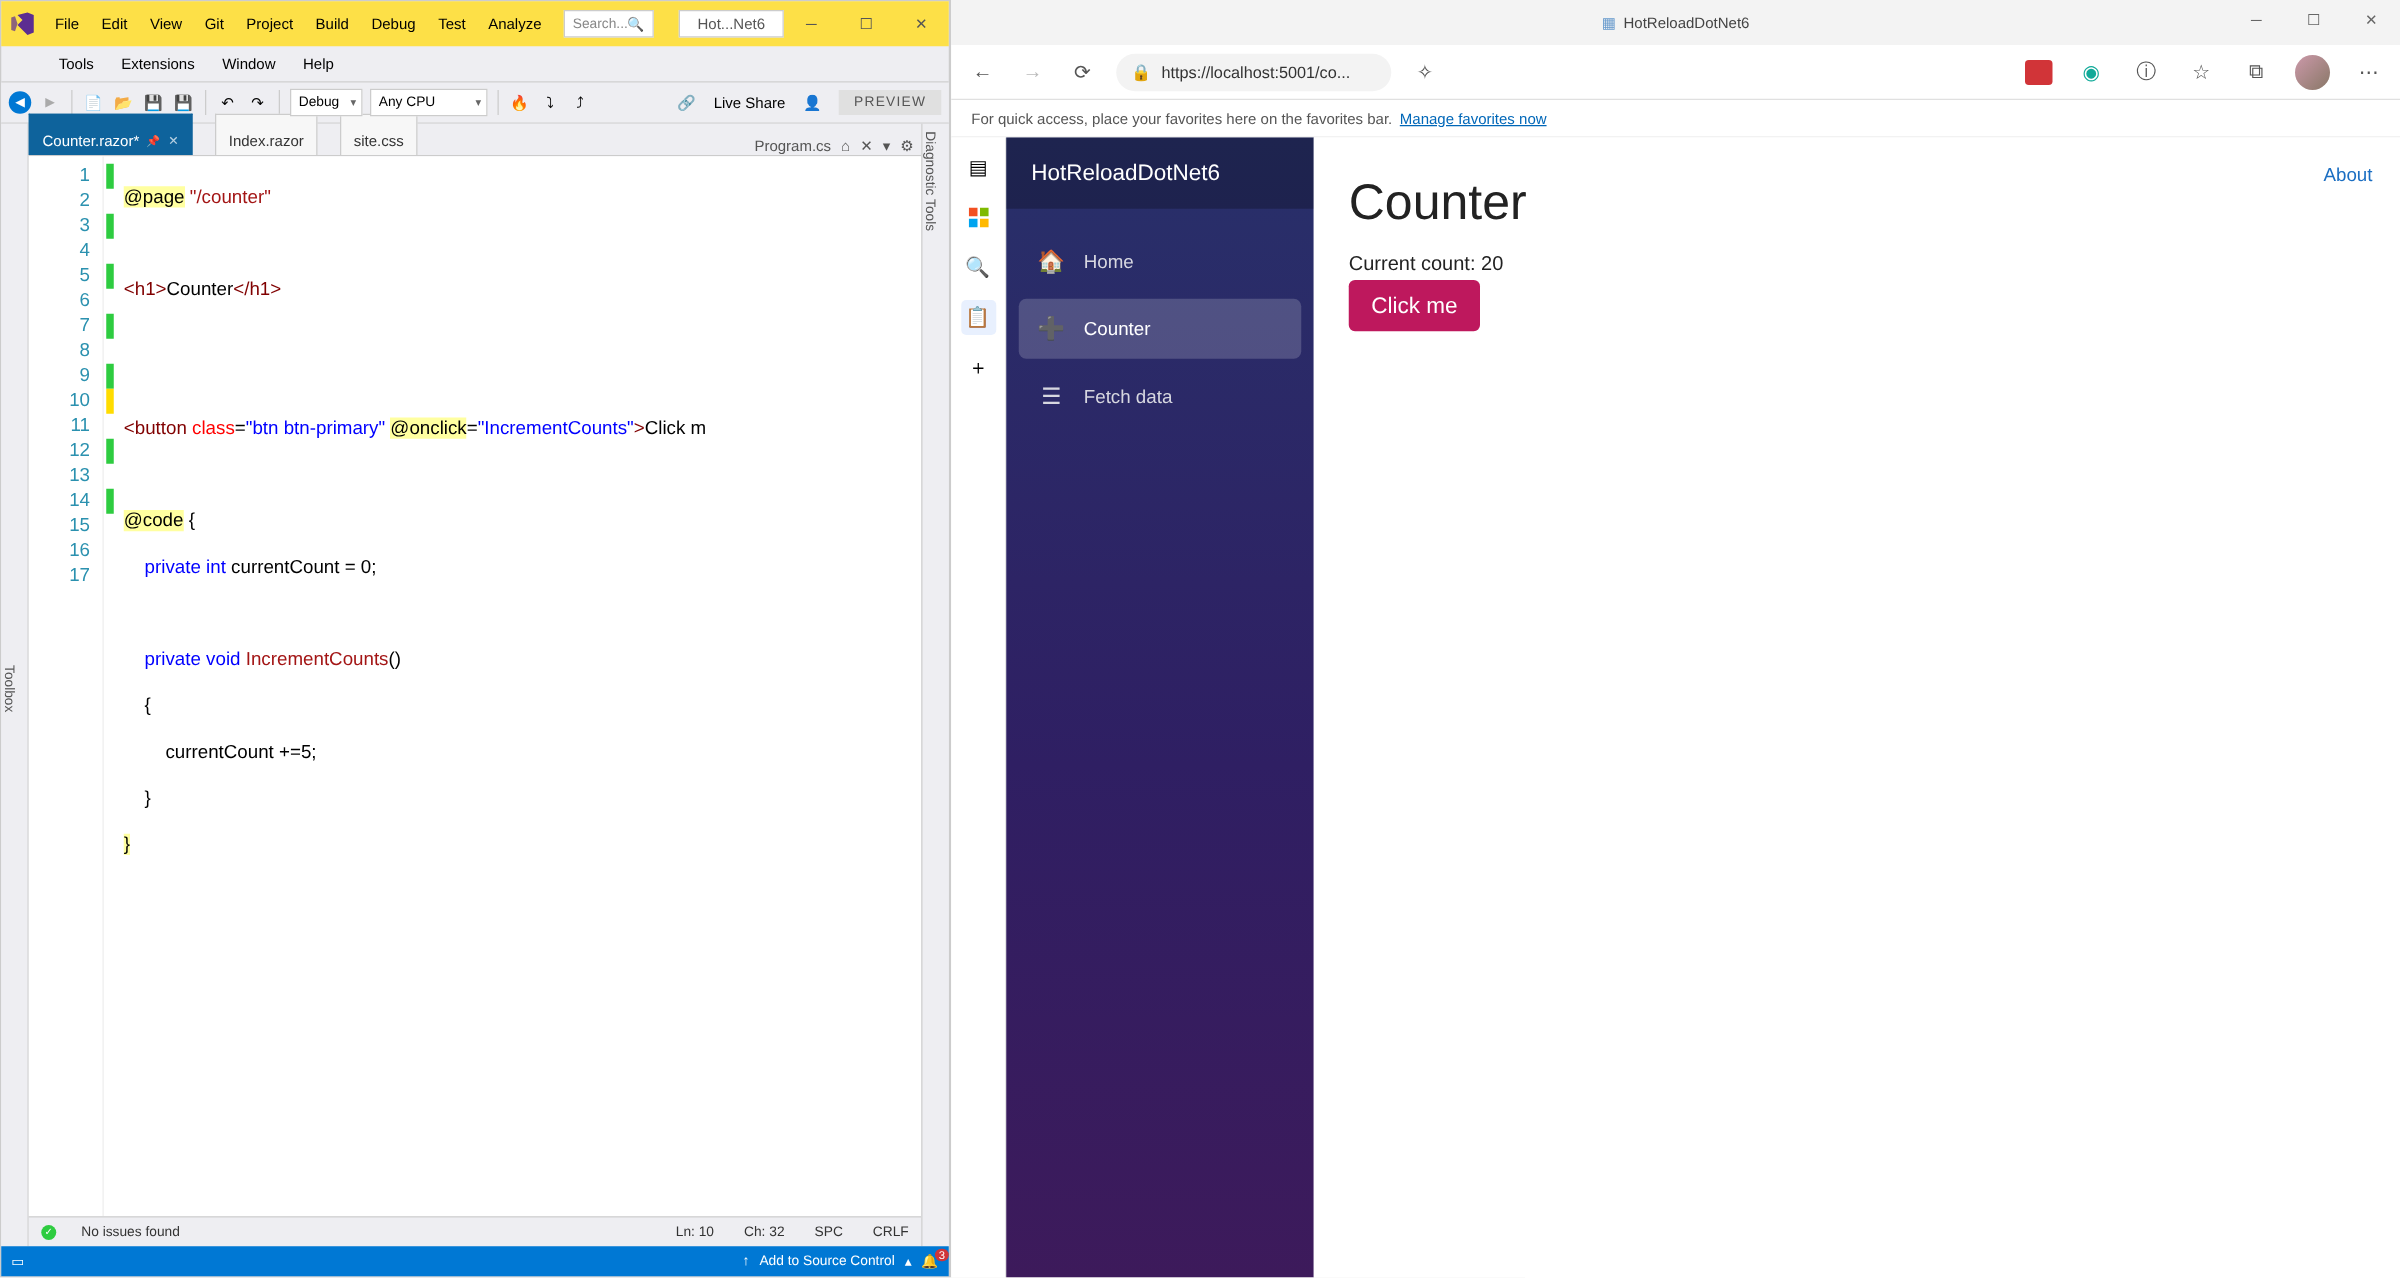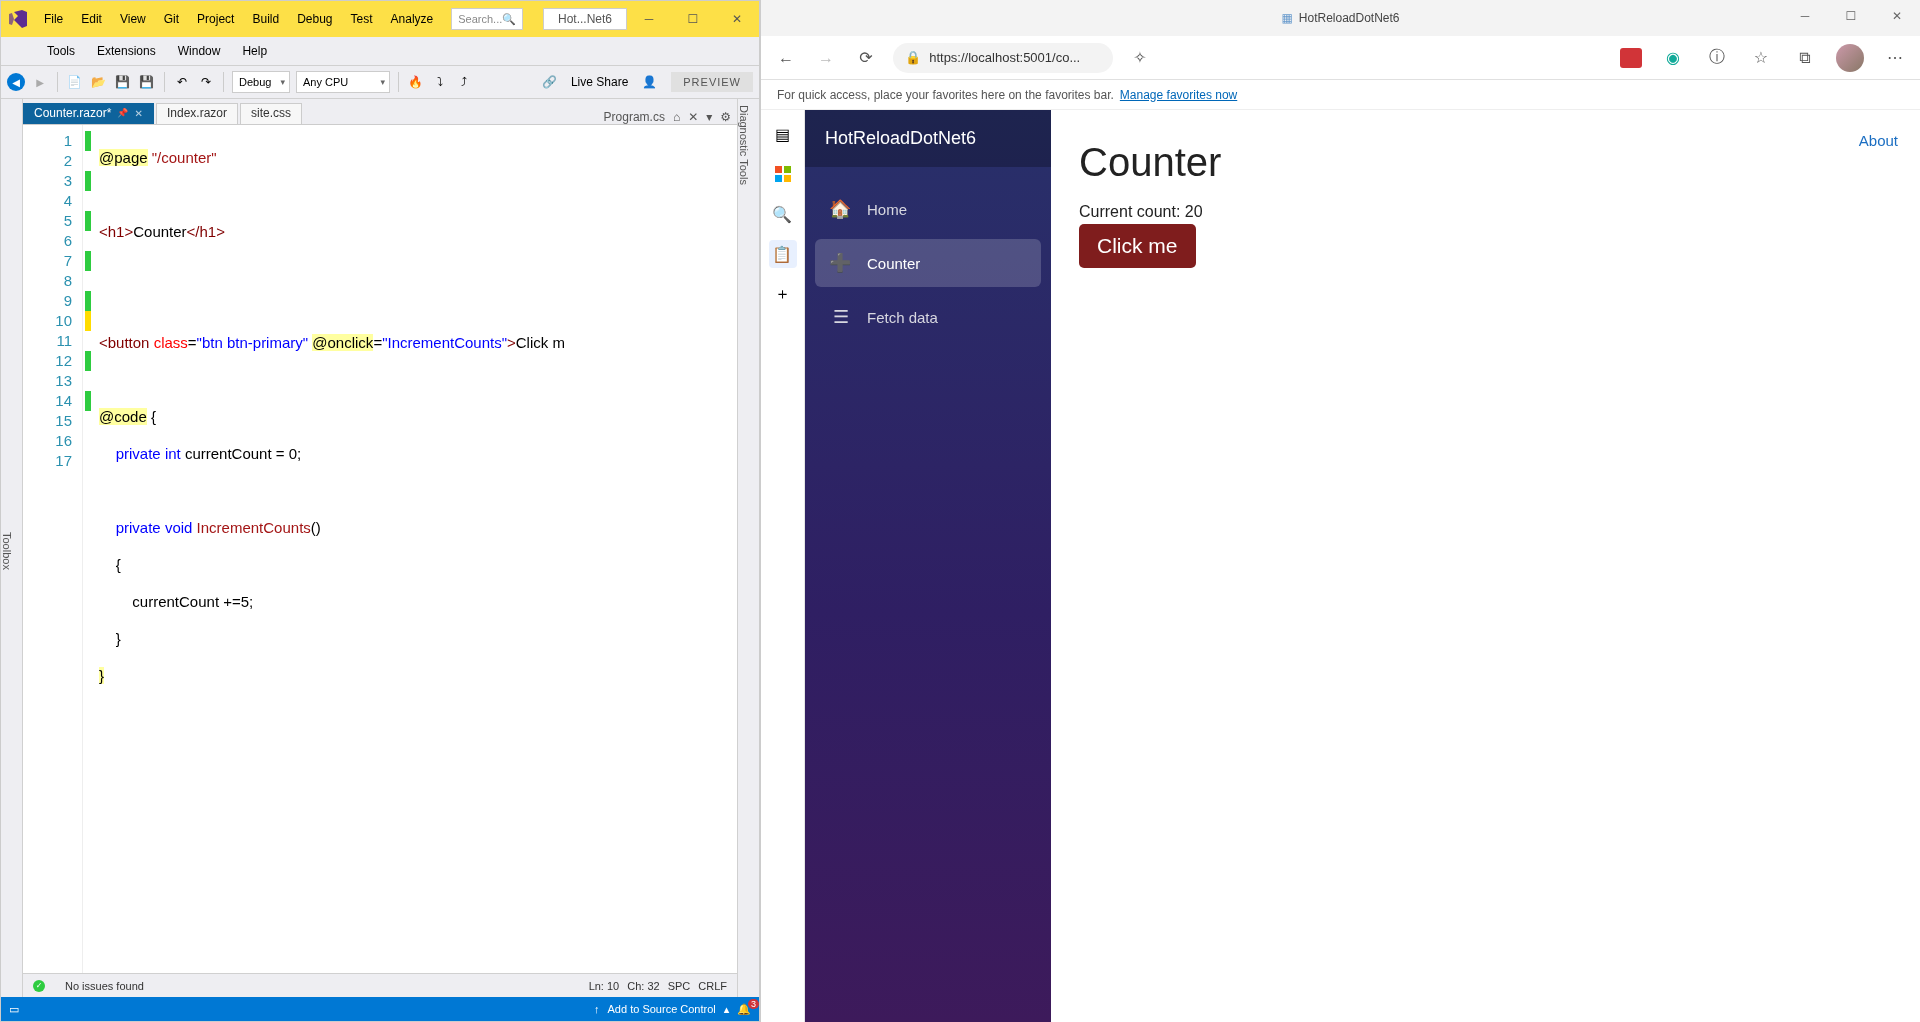--- a/index.html
+++ b/index.html
@@ -23,42 +23,42 @@
 .tb-combo { height:22px; border:1px solid #ccc; background:#fff; font-size:11px; padding:0 18px 0 6px; display:flex; align-items:center; position:relative;}
 .tb-combo::after{content:"▾"; position:absolute; right:4px; font-size:9px; color:#666;}
 .tb-right{margin-left:auto; display:flex; align-items:center; gap:14px;}
 .preview { background:#e0e0e0; padding:4px 12px; font-size:11px; letter-spacing:1px; color:#555;}
 
 .vs-body { flex:1; display:flex; min-height:0;}
 .vs-leftrail{ width:22px; background:#eeeef2; border-right:1px solid #d0d0d0; writing-mode:vertical-lr; text-align:center; font-size:11px; color:#555; padding-top:6px;}
 .vs-rightrail{ width:22px; background:#eeeef2; border-left:1px solid #d0d0d0; writing-mode:vertical-lr; font-size:11px; color:#555; padding-top:6px; display:flex; flex-direction:column; gap:12px;}
 .vs-main{ flex:1; display:flex; flex-direction:column; min-width:0;}
 .doc-tabs{ height:26px; display:flex; align-items:flex-end; background:#eeeef2; border-bottom:1px solid #ccc; font-size:12px;}
-.doc-tab{ padding:2px 10px 4px; background:#f7f7f7; border:1px solid #ccc; border-bottom:none; margin-right:2px; display:flex; align-items:center; gap:6px; color:#333;}
+.doc-tab{ padding:14px 10px 4px; background:#f7f7f7; border:1px solid #ccc; border-bottom:none; margin-right:18px; display:flex; align-items:center; gap:6px; color:#333;}
 .doc-tab.active{ background:#0e639c; color:#fff; border-color:#0e639c;}
 .doc-tab .x{ font-size:10px; opacity:.7;}
 .doc-tabs-right{margin-left:auto; display:flex; align-items:center; gap:8px; padding:0 6px; font-size:12px; color:#555;}
 .editor{ flex:1; display:flex; background:#fff; font-family:Consolas,monospace; font-size:15px; min-height:0; overflow:hidden;}
 .gutter{ width:60px; background:#fff; color:#2b91af; text-align:right; padding:6px 10px 0 0; border-right:1px solid #eee;}
 .gutter div{ height:20px; line-height:20px;}
 .marks{ width:10px; padding-top:6px;}
 .marks div{height:20px; width:6px; margin:0 auto;}
 .m-g{background:#2ecc40;}
 .m-y{background:#ffdc00;}
 .code{ flex:1; padding:6px 0 0 6px; white-space:pre; overflow:hidden; color:#000;}
 .code div{height:20px; line-height:20px;}
 .hl-dir{background:#ffffa0;}
 .c-blue{color:#0000ff;}
 .c-brown{color:#a31515;}
 .c-red{color:#ff0000;}
 .c-str{color:#a31515;}
 .c-maroon{color:#800000;}
 
 .statusbar1{ height:24px; background:#eeeef2; border-top:1px solid #d0d0d0; display:flex; align-items:center; font-size:11px; padding:0 10px; gap:20px; color:#333;}
-.statusbar1 .right{margin-left:auto; display:flex; gap:8px;padding-left:24px;}
+.statusbar1 .right{margin-left:auto; display:flex; gap:24px;padding-left:24px;}
 .check{ width:12px;height:12px;border-radius:50%; background:#2ecc40; display:inline-flex;align-items:center;justify-content:center;color:#fff;font-size:8px;}
 .output-tab{ height:24px; background:#eeeef2; font-size:12px; padding:4px 8px; color:#333; border-top:1px solid #d0d0d0;}
 .statusbar2{ height:24px; background:#0078d4; color:#fff; display:flex; align-items:center; font-size:11px; padding:0 8px;}
 .statusbar2 .mid{margin-left:auto; display:flex; align-items:center; gap:8px;}
 .bell{ position:relative;}
 .bell .badge{position:absolute; top:-4px; right:-8px; background:#d13438; color:#fff; font-size:9px; border-radius:8px; padding:0 3px;}
 
 
 .edge{ flex:1; height:100%; display:flex; flex-direction:column; background:#fff; border-left:1px solid #ccc;}
 .edge-title{ height:36px; display:flex; align-items:center; justify-content:center; font-size:12px; color:#444; position:relative; background:#f3f3f3;}
@@ -81,21 +81,21 @@
 .sidebar{ width:246px; background:linear-gradient(180deg,#28306a 0%,#2f1f63 55%, #3d1a5b 100%); color:#d7d7e0; display:flex; flex-direction:column;}
 .brand{ background:rgba(0,0,0,.25); padding:18px 20px; font-size:18px; color:#fff;}
 .nav{ padding:18px 10px; display:flex; flex-direction:column; gap:6px;}
 .nav-item{ display:flex; align-items:center; gap:16px; padding:14px 16px; border-radius:6px; font-size:15px;}
 .nav-item.active{ background:rgba(255,255,255,.18); color:#fff;}
 .nav-ico{ width:20px; height:20px; display:flex;align-items:center;justify-content:center; font-size:18px;}
 .content{ flex:1; background:#fff; padding:24px 28px; position:relative;}
 .about{ position:absolute; top:22px; right:22px; color:#1b6ec2; font-size:15px;}
 h1.page{ font-size:40px; font-weight:400; color:#222; margin:6px 0 18px;}
 .count-line{ font-size:16px; color:#222; margin-bottom:3px;}
-.btn-primary{ background:#7f1d1d; color:#fff; border:none; border-radius:5px; padding:10px 18px; font-size:21px;}
+.btn-primary{ background:#be185d; color:#fff; border:none; border-radius:5px; padding:10px 18px; font-size:18px;}
 </style>
 </head>
 <body>
 
 <div class="vs">
   <div class="vs-titlebar">
     <div class="vs-logo">
       <svg width="20" height="20" viewBox="0 0 20 20">
           <path fill="#5c2d91" d="M14 1l5 2v14l-5 2-8-8 4-4-4-4z"></path>
           <path fill="#5c2d91" d="M1 5l3-1 2 6-2 6-3-1z" opacity=".7"></path>

